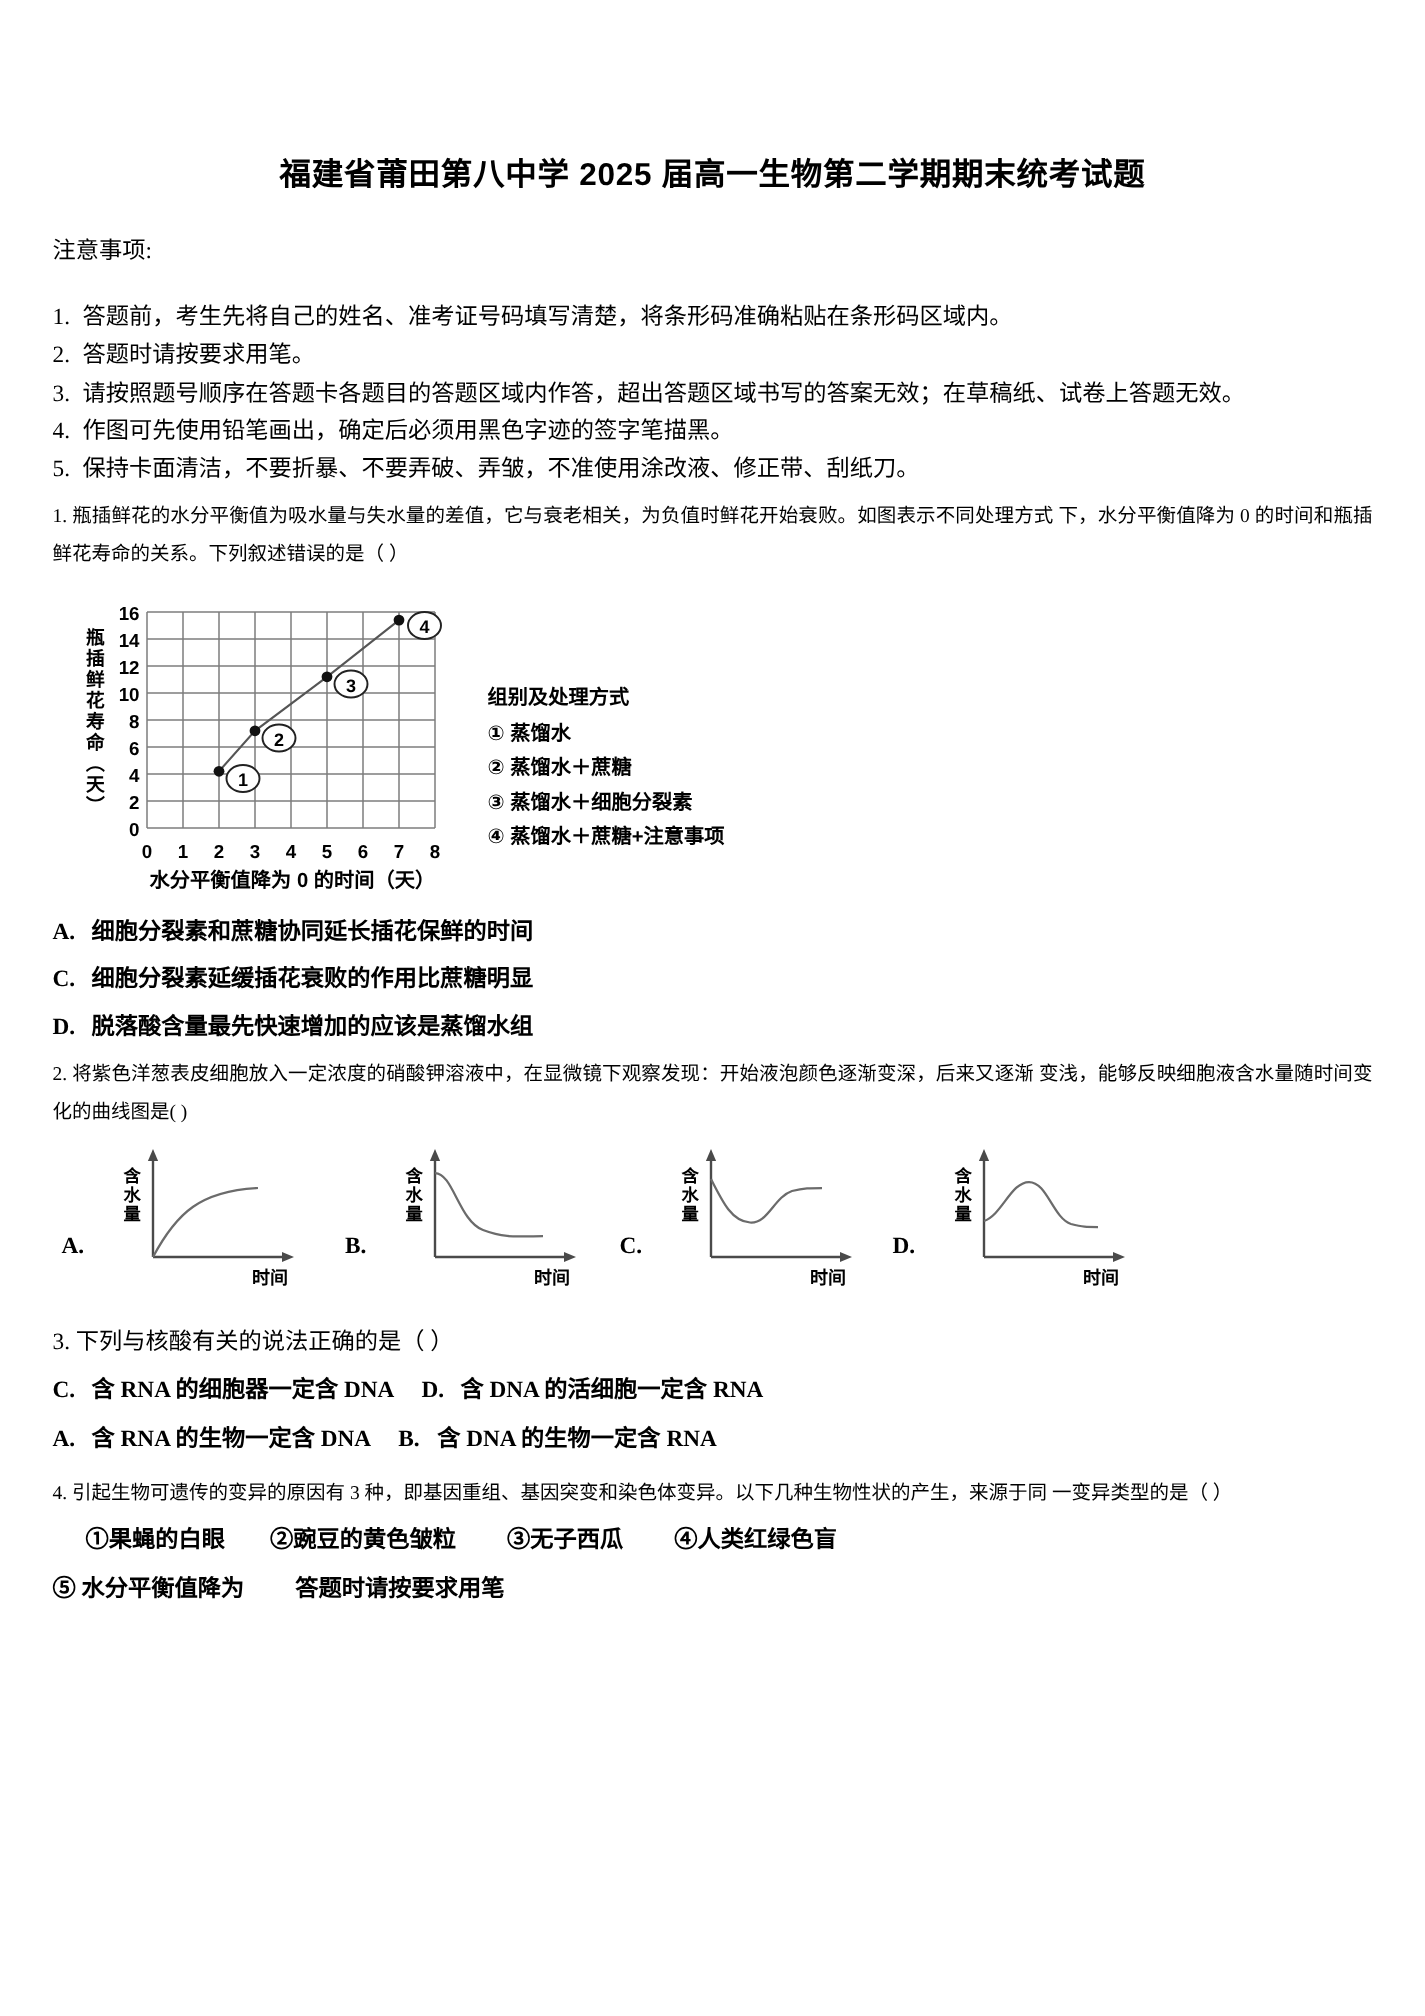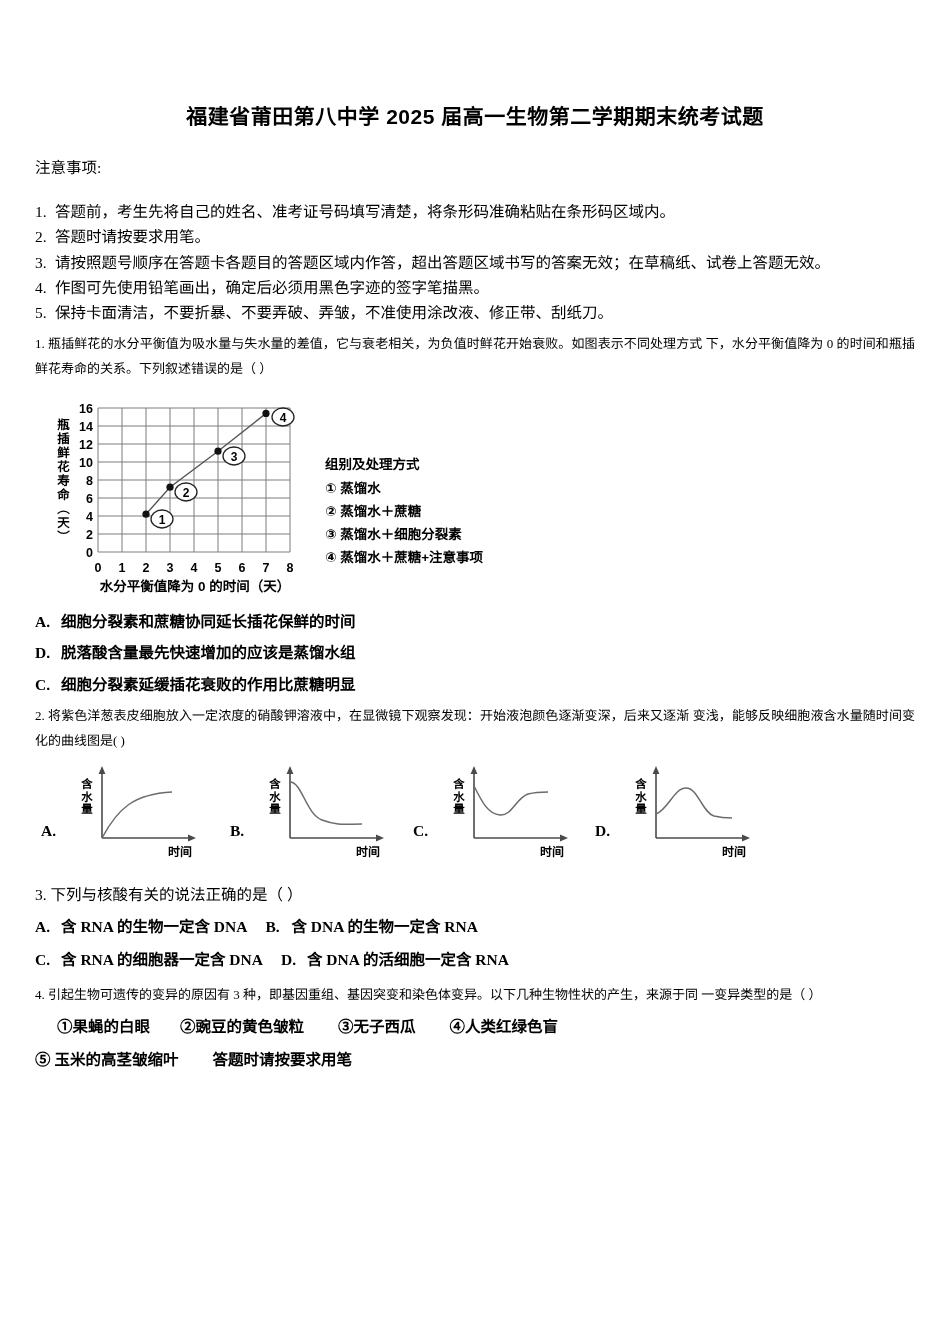--- a/index.html
+++ b/index.html
@@ -275,24 +275,24 @@
       <div>③ 蒸馏水＋细胞分裂素</div>
       <div>④ 蒸馏水＋蔗糖+注意事项</div>
     </div>
   </div>
 
   <div class="opt-list">
     <div class="opt-line">
       <span class="opt-tag">A.</span><span>细胞分裂素和蔗糖协同延长插花保鲜的时间</span>
     </div>
     <div class="opt-line">
+      <span class="opt-tag">C.</span><span>细胞分裂素延缓插花衰败的作用比蔗糖明显</span>
+    </div>
+    <div class="opt-line">
       <span class="opt-tag">D.</span><span>脱落酸含量最先快速增加的应该是蒸馏水组</span>
-    </div>
-    <div class="opt-line">
-      <span class="opt-tag">C.</span><span>细胞分裂素延缓插花衰败的作用比蔗糖明显</span>
     </div>
   </div>
 
   <div class="question q2-stem">
     <span class="q-num">2.</span>
     <span>将紫色洋葱表皮细胞放入一定浓度的硝酸钾溶液中，在显微镜下观察发现：开始液泡颜色逐渐变深，后来又逐渐</span>
     <span>变浅，能够反映细胞液含水量随时间变化的曲线图是(      )</span>
   </div>
 
   <div class="fig2-wrap">
@@ -350,36 +350,36 @@
     </div>
   </div>
 
   <div class="q3-block">
     <div class="q3-stem">
       <span class="q-num">3.</span>
       <span>下列与核酸有关的说法正确的是（ ）</span>
     </div>
     <div class="q3-opts">
       <div>
-        <span class="opt-tag">A.</span><span>含 RNA 的生物一定含 DNA</span><span class="gapped"></span><span class="opt-tag">B.</span><span>含 DNA 的生物一定含 RNA</span>
+        <span class="opt-tag">C.</span><span>含 RNA 的细胞器一定含 DNA</span><span class="gapped"></span><span class="opt-tag">D.</span><span>含 DNA 的活细胞一定含 RNA</span>
       </div>
       <div>
-        <span class="opt-tag">C.</span><span>含 RNA 的细胞器一定含 DNA</span><span class="gapped"></span><span class="opt-tag">D.</span><span>含 DNA 的活细胞一定含 RNA</span>
+        <span class="opt-tag">A.</span><span>含 RNA 的生物一定含 DNA</span><span class="gapped"></span><span class="opt-tag">B.</span><span>含 DNA 的生物一定含 RNA</span>
       </div>
     </div>
   </div>
 
   <div class="question">
     <span class="q-num">4.</span>
     <span>引起生物可遗传的变异的原因有 3 种，即基因重组、基因突变和染色体变异。以下几种生物性状的产生，来源于同</span>
     <span>一变异类型的是（ ）</span>
   </div>
 
   <div class="q4-items">
     <div class="row1">
       <span>①果蝇的白眼</span><span class="sp-l"></span><span>②豌豆的黄色皱粒</span><span class="sp-m"></span><span>③无子西瓜</span><span class="sp-m"></span><span>④人类红绿色盲</span>
     </div>
     <div>
-      <span>⑤ 玉米的高茎皱缩叶</span><span class="sp-m"></span><span>答题时请按要求用笔</span>
+      <span>⑤ 水分平衡值降为</span><span class="sp-m"></span><span>答题时请按要求用笔</span>
     </div>
   </div>
 
 </div>
 
 </body></html>

